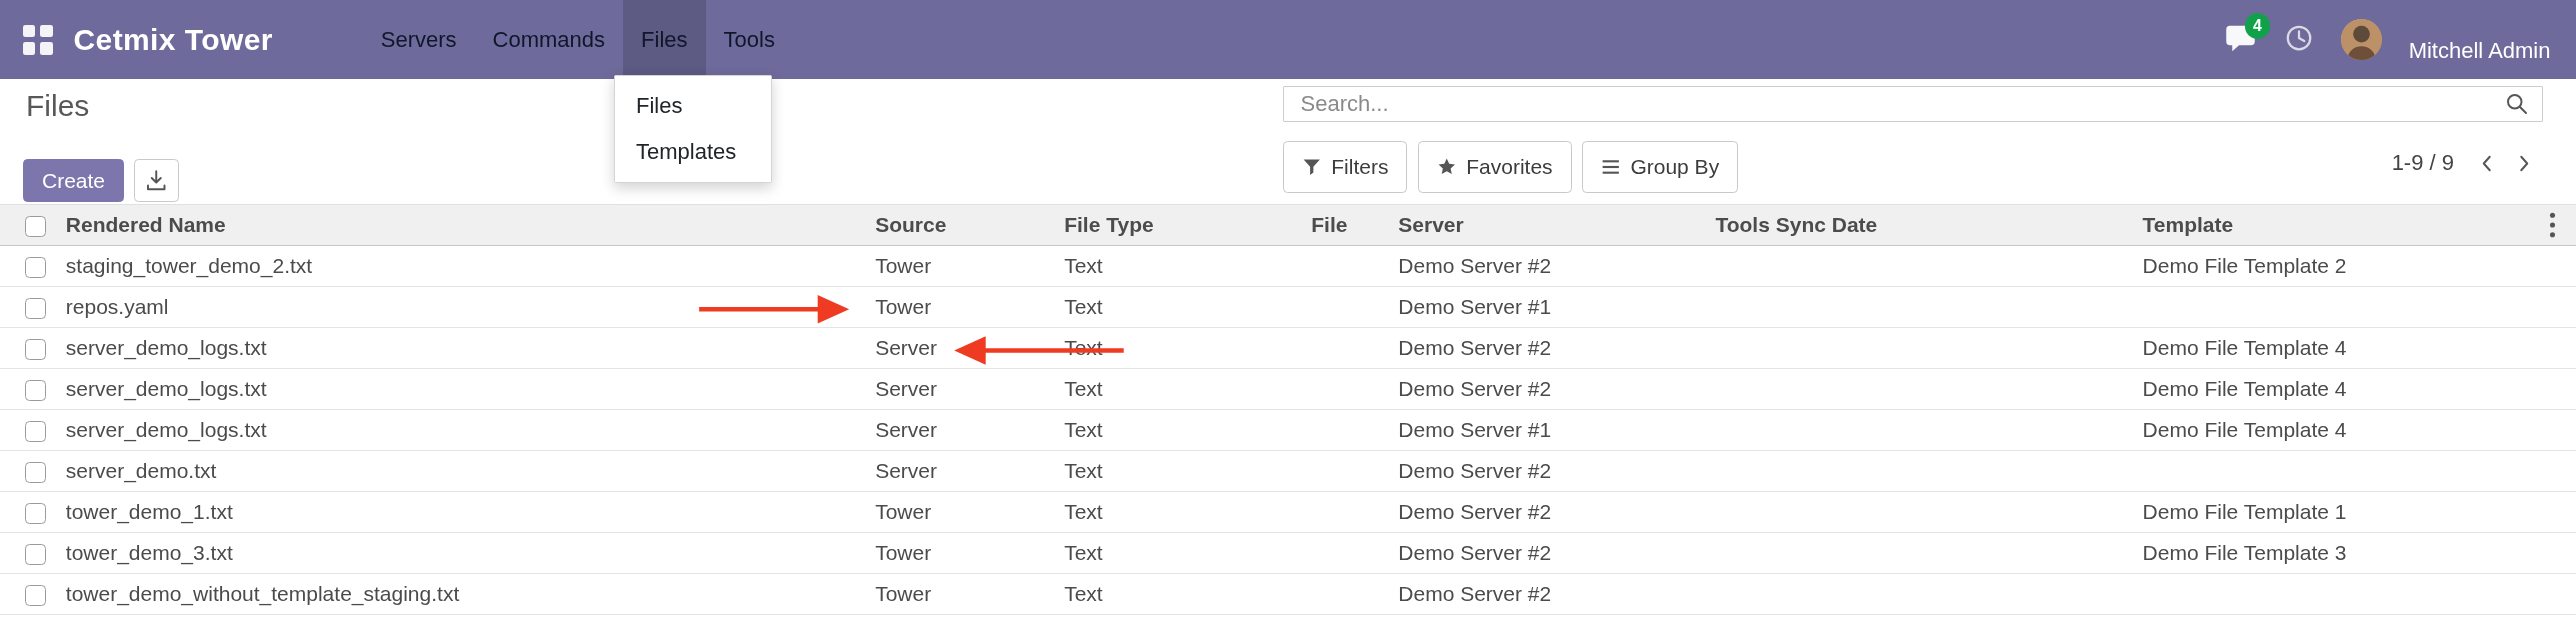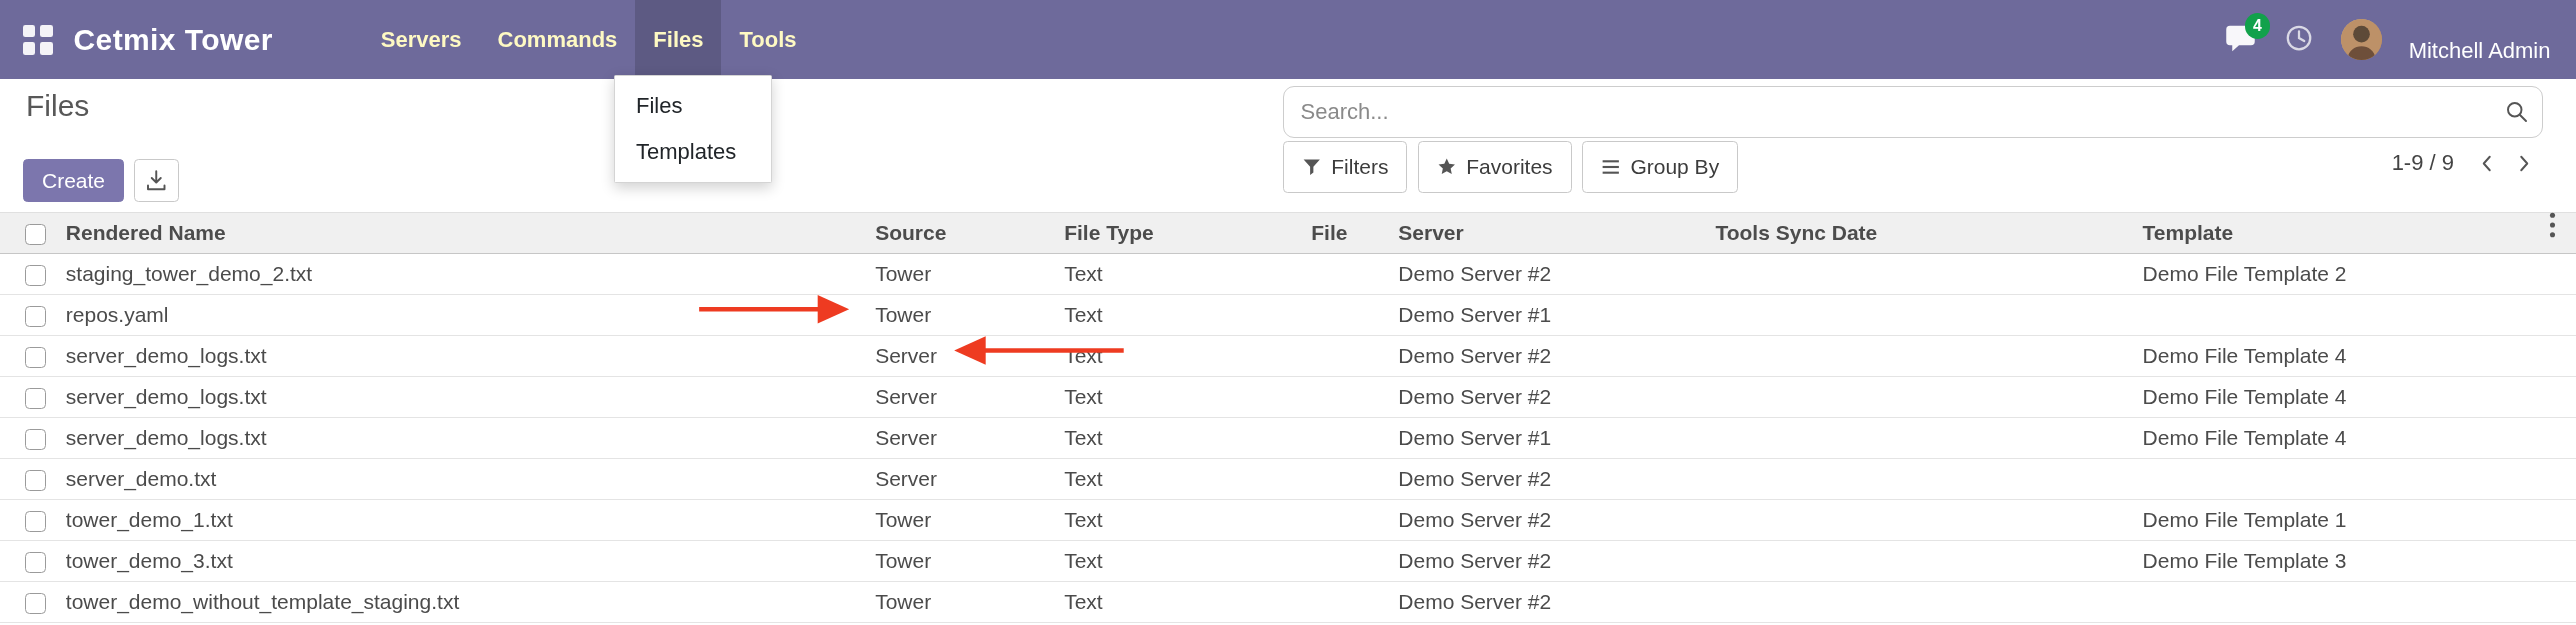--- a/index.html
+++ b/index.html
@@ -8,22 +8,22 @@
   .page { position: relative; width: 2576px; height: 626px; background: #fff; overflow: hidden; }
 
   
   .navbar { position: absolute; top: 0; left: 0; width: 100%; height: 79px;
             background: var(--navbar-bg, #6E6A9B); display: flex; align-items: center; color: #fff; z-index: 30; }
   .apps-icon { margin-left: 22.5px; width: 30px; height: 30px; display: grid;
                grid-template-columns: 1fr 1fr; gap: 4.5px; cursor: pointer; }
   .apps-icon span { background: rgba(255,255,255,.92); border-radius: 2.3px; }
   .brand { font-size: 30px; font-weight: 700; margin-left: 21px; letter-spacing: 0.4px; white-space: nowrap; }
   .main-menu { display: flex; height: 100%; margin-left: 90px; }
-  .nav-item { display: flex; align-items: center; padding: 0 18px; font-size: 22px; color: #fef9c3;
-              cursor: pointer; white-space: nowrap; font-weight: bold; }
+  .nav-item { display: flex; align-items: center; padding: 0 18px; font-size: 22px; color: #0f172a;
+              cursor: pointer; white-space: nowrap; }
   .nav-item.active { background: rgba(0,0,0,.15); }
   .nav-right { margin-left: auto; display: flex; align-items: center; gap: 27px; margin-right: 25.5px; }
   .msg-wrap { position: relative; cursor: pointer; }
   .badge { position: absolute; top: -9px; right: -13.5px; min-width: 25.5px; height: 25.5px; padding: 0 4.5px;
            border-radius: 12.8px; background: var(--badge-green, #12A14B); color: #fff; font-size: 15.8px;
            display: flex; align-items: center; justify-content: center; font-weight: 700; }
   .clock-wrap { opacity: .75; cursor: pointer; }
   .avatar { width: 41px; height: 41px; border-radius: 50%; overflow: hidden;
             background: linear-gradient(135deg, #d8bb92, #9a7352); flex: 0 0 auto; }
   .user-name { font-size: 22px; white-space: nowrap; cursor: pointer; margin-top: 23px; }
@@ -36,40 +36,40 @@
 
   
   .page-title { position: absolute; left: 26px; top: 89px; font-size: 30px; font-weight: 400; color: #585858; }
   .btn-row { position: absolute; left: 23px; top: 159px; display: flex; gap: 9.8px; }
   .btn-create { height: 43px; padding: 0 18px; background: var(--primary-button-bg, #7C76AD); color: #fff;
                 border: 0.8px solid var(--primary-button-bg, #7C76AD); border-radius: 4.5px; font-size: 21px;
                 font-family: inherit; cursor: pointer; }
   .btn-export { width: 45px; height: 43px; background: #fff; border: 0.8px solid #c9c9c9; border-radius: 4.5px;
                 display: flex; align-items: center; justify-content: center; cursor: pointer; }
 
-  .searchbox { position: absolute; left: 1283px; top: 86px; width: 1260px; height: 52px;
-               border: 0.8px solid #cdcdcd; border-radius: 11px; background: #fff;
+  .searchbox { position: absolute; left: 1283px; top: 86px; width: 1260px; height: 36px;
+               border: 0.8px solid #cdcdcd; border-radius: 1px; background: #fff;
                display: flex; align-items: center; }
   .searchbox input { flex: 1; height: 100%; border: none; outline: none; font-size: 22px; color: #333;
                      padding: 0 16.5px; font-family: inherit; background: transparent; }
   .searchbox input::placeholder { color: #8a8a8a; }
   .search-icon { margin-right: 13.5px; cursor: pointer; display: flex; }
 
   .filter-bar { position: absolute; left: 1283px; top: 141px; display: flex; gap: 10.5px; }
   .fbtn { height: 52px; padding: 0 18px; background: #fff; border: 0.8px solid #c9c9c9; border-radius: 4.5px;
           font-size: 21px; color: #3c3c3c; display: flex; align-items: center; gap: 9.8px;
           font-family: inherit; cursor: pointer; white-space: nowrap; }
 
   .pager { position: absolute; right: 38px; top: 141px; height: 44px; display: flex; align-items: center;
            gap: 6px; }
   .pager-value { font-size: 22px; color: #444; margin-right: 12px; white-space: nowrap; }
   .pager-btn { background: none; border: none; cursor: pointer; display: flex; padding: 4.5px; }
 
   
-  .files-table { position: absolute; top: 212px; left: 0; width: 2576px; border-collapse: collapse;
+  .files-table { position: absolute; top: 204px; left: 0; width: 2576px; border-collapse: collapse;
                  table-layout: fixed; }
   .files-table th { height: 41px; background: #f0f0f0; font-size: 21px; font-weight: 700; color: #4c4c4c;
                     text-align: left; padding: 0 7.5px 0 9.8px; border-bottom: 0.8px solid #c6c6c6;
                     border-top: 0.8px solid #e0e0e0; white-space: nowrap; overflow: hidden; cursor: pointer; }
   .files-table td { height: 41px; font-size: 21px; color: #4b4b4b; padding: 0 7.5px 0 9.8px;
                     border-bottom: 0.8px solid #e4e4e4; white-space: nowrap; overflow: hidden; background: #fff; }
   .files-table th.cb-cell, .files-table td.cb-cell { padding-left: 25px; cursor: default; }
   .files-table tr { cursor: pointer; }
   input[type="checkbox"] { appearance: none; -webkit-appearance: none; width: 21px; height: 21px;
                            border: 1.5px solid #9b9b9b; border-radius: 4.5px; background: #fff;

